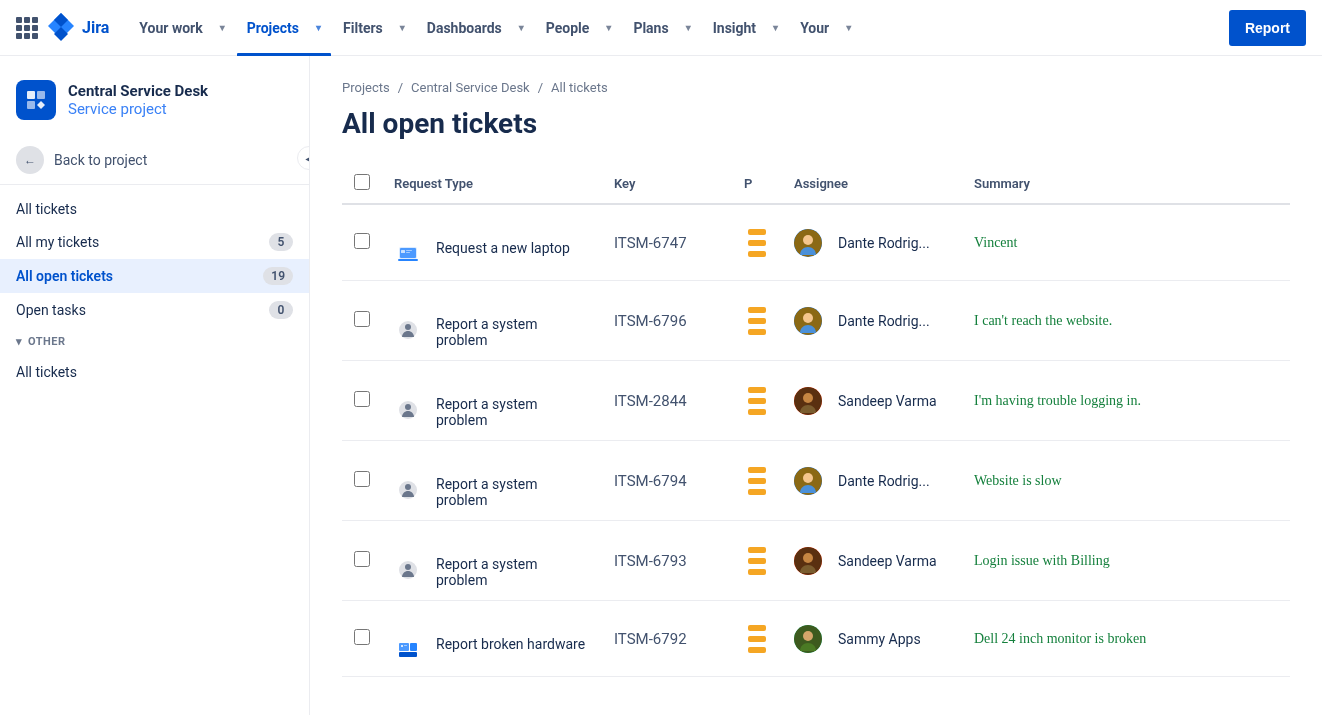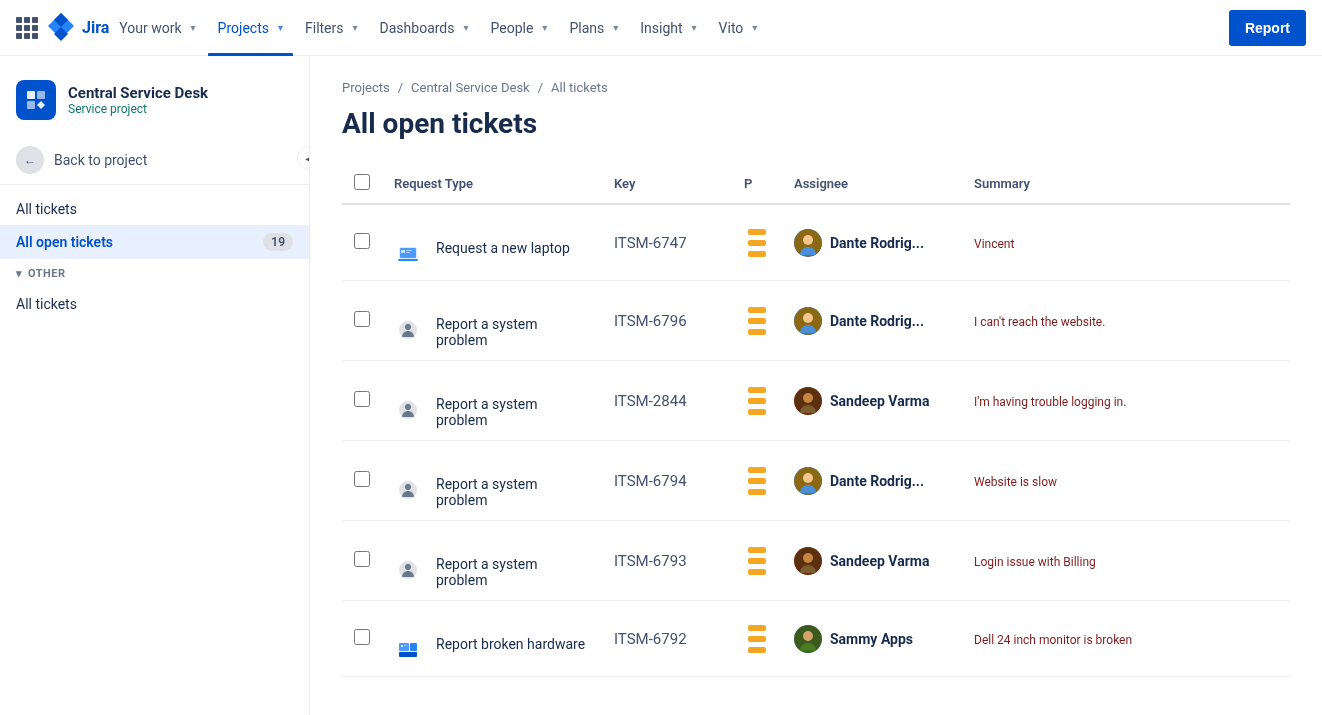--- a/index.html
+++ b/index.html
@@ -8,29 +8,29 @@
     
     .topnav {
       display: flex; align-items: center; height: 56px;
       padding: 0 16px; background: #fff;
       border-bottom: 1px solid #ebecf0;
       position: relative; z-index: 10;
     }
     .topnav-grid { display: flex; align-items: center; gap: 4px; margin-right: 8px; }
     .grid-icon { display: grid; grid-template-columns: repeat(3,6px); gap: 2px; cursor: pointer; }
     .grid-dot { width: 6px; height: 6px; background: #42526e; border-radius: 1px; }
-    .topnav-logo { display: flex; align-items: center; gap: 6px; text-decoration: none; }
+    .topnav-logo { display: flex; align-items: center; gap: 6px; margin-right: 20px; text-decoration: none; }
     .logo-mark { width: 30px; height: 30px; }
     .logo-text { font-size: 16px; font-weight: 700; color: #0052cc; }
     .topnav-items { display: flex; align-items: center; flex: 1; gap: 2px; }
     .nav-item {
-      display: flex; align-items: center; gap: 9px;
+      display: flex; align-items: center; gap: 17px;
       padding: 0 10px; height: 40px; border-radius: 3px;
       cursor: pointer; font-size: 14px; color: #42526e;
-      text-decoration: none; font-weight: 400;
+      text-decoration: none; font-weight: 700;
       position: relative;
     }
     .nav-item.active { color: #0052cc; }
     .nav-item.active::after {
       content: ''; position: absolute; bottom: -8px; left: 0; right: 0;
       height: 3px; background: #0052cc; border-radius: 1px 1px 0 0;
     }
     .nav-chevron { font-size: 10px; opacity: 0.7; }
     .topnav-create {
       background: #0052cc; color: #fff; border: none;
@@ -52,21 +52,21 @@
       display: flex; align-items: center; gap: 12px;
       padding: 8px 16px 16px;
     }
     .sidebar-project-icon {
       width: 40px; height: 40px; background: #0052cc;
       border-radius: 8px; display: flex; align-items: center; justify-content: center;
       flex-shrink: 0;
     }
     .sidebar-project-icon svg { width: 24px; height: 24px; }
     .sidebar-project-name { font-size: 15px; font-weight: 700; color: #172b4d; line-height: 1.2; }
-    .sidebar-project-type { font-size: 12px; color: #0f766e; }
+    .sidebar-project-type { font-size: 15px; color: #3b82f6; }
     .sidebar-back {
       display: flex; align-items: center; gap: 10px;
       padding: 10px 16px; cursor: pointer; color: #42526e;
       font-size: 14px; border-bottom: 1px solid #ebecf0;
       margin-bottom: 8px;
     }
     .back-circle {
       width: 28px; height: 28px; background: #dfe1e6;
       border-radius: 50%; display: flex; align-items: center; justify-content: center;
     }
@@ -128,28 +128,28 @@
     .col-priority { width: 50px; }
     .col-assignee { width: 180px; }
     .col-summary { }
 
     .request-type-cell { display: flex; gap: 14px; margin-top: 23px; }
     .request-icon {
       width: 28px; height: 28px; flex-shrink: 0;
       display: flex; align-items: center; justify-content: center;
     }
     .ticket-key { color: #42526e; font-size: 15px; }
-    .assignee-cell { display: flex; align-items: center; gap: 8px; font-weight: bold; }
+    .assignee-cell { display: flex; align-items: center; gap: 16px; }
     .avatar {
       width: 28px; height: 28px; border-radius: 50%;
       overflow: hidden; flex-shrink: 0;
       display: flex; align-items: center; justify-content: center;
       font-size: 11px; font-weight: 600; color: #fff;
     }
-    .summary-link { color: #7f1d1d; text-decoration: none; font-size: 12px; }
+    .summary-link { color: #15803d; text-decoration: none; font-size: 14px; font-family: Liberation Serif, serif; }
     .priority-bar {
       width: 18px; height: 6px; background: #f5a623; border-radius: 2px;
       margin: 2px 0;
     }
     .priority-icon-stack { display: flex; flex-direction: column; gap: 1px; align-items: center; }
 
     
     .av-dante { background: #2684ff; }
     .av-sandeep { background: #ff5630; }
     .av-sammy { background: #36b37e; }
@@ -202,21 +202,21 @@
     </div>
     <div class="nav-item">
       <span>Plans</span>
       <span class="nav-chevron">▾</span>
     </div>
     <div class="nav-item">
       <span>Insight</span>
       <span class="nav-chevron">▾</span>
     </div>
     <div class="nav-item">
-      <span>Vito</span>
+      <span>Your</span>
       <span class="nav-chevron">▾</span>
     </div>
   </div>
   <button class="topnav-create">Report</button>
 </nav>
 
 <div class="app-layout">
 
   <aside class="sidebar" style="position:relative;">
     <div class="sidebar-project">
@@ -242,24 +242,32 @@
       <div class="back-circle">
         <span style="font-size:12px; color:#42526e;">←</span>
       </div>
       <span>Back to project</span>
     </div>
 
     <div class="sidebar-section-item">
       <span>All tickets</span>
     </div>
 
+    <div class="sidebar-section-item">
+      <span>All my tickets</span>
+      <span class="sidebar-badge">5</span>
+    </div>
 
     <div class="sidebar-section-item active">
       <span>All open tickets</span>
       <span class="sidebar-badge">19</span>
+    </div>
+    <div class="sidebar-section-item">
+      <span>Open tasks</span>
+      <span class="sidebar-badge">0</span>
     </div>
 
     <div class="sidebar-other-toggle">
       <span>▾</span>
       <span>OTHER</span>
     </div>
     <div class="sidebar-section-item">
       <span>All tickets</span>
     </div>
   </aside>

